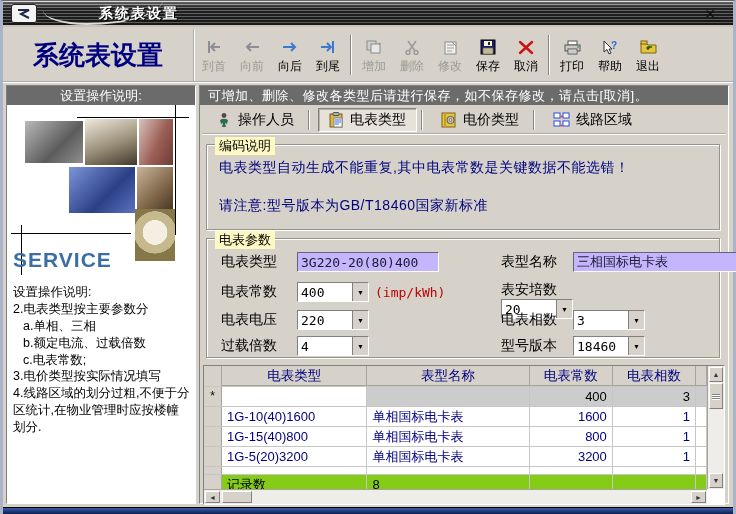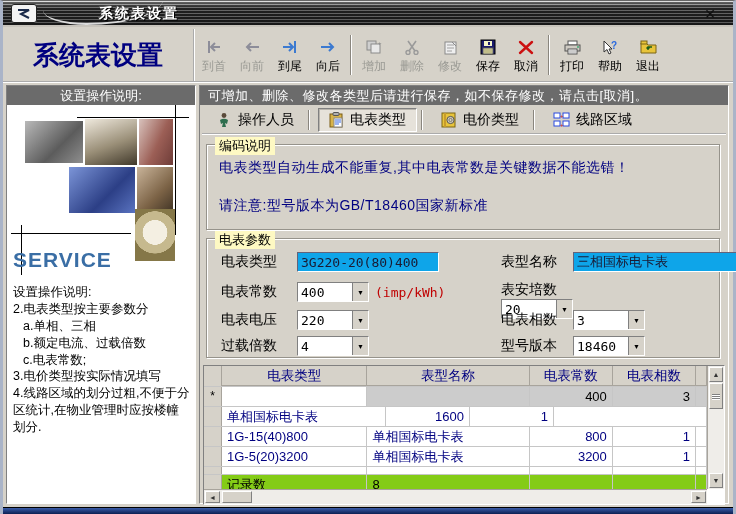--- a/index.html
+++ b/index.html
@@ -49,21 +49,21 @@
   .tab.active { border:1px solid; border-color:#808080 #fff #fff #808080; background:#e6e2da; box-shadow:inset 1px 1px 0 #b9b5ad; }
   .tab-sep { width:2px; height:20px; margin:0 4px; border-left:1px solid #8a867e; border-right:1px solid #fff; }
 
   .groupbox { position:absolute; border:1px solid #96938b; box-shadow:inset 1px 1px 0 #fff, 1px 1px 0 #fff; }
   .gb-legend { position:absolute; top:-8px; left:8px; background:#fef9c3; padding:0 4px; font-size:13px; color:#000; }
 
   .coding-line { color:#000080; font-size:14px; margin:8px 0 0 12px; letter-spacing:.5px; }
 
   .prow { position:absolute; height:22px; display:flex; align-items:center; }
   .plabel { font-size:14px; color:#000; }
-  .field { background:#0ea5e9; border:1px solid; border-color:#63637a #fff #fff #63637a; height:20px; font-size:13px; color:#1a1a33; padding:1px 3px; font-family:"DejaVu Sans Mono",monospace; }
+  .field { background:#c4b5fd; border:1px solid; border-color:#63637a #fff #fff #63637a; height:20px; font-size:13px; color:#1a1a33; padding:1px 3px; font-family:"DejaVu Sans Mono",monospace; }
   .combo { display:flex; height:20px; border:1px solid; border-color:#808080 #fff #fff #808080; background:#fff; width:72px; }
   .combo .cval { flex:1; padding:2px 3px; font-size:13px; font-family:"DejaVu Sans Mono",monospace; }
   .combo .cbtn { width:16px; background:#d6d2c9; border-left:1px solid #808080; display:flex; align-items:center; justify-content:center; font-size:7px; color:#000; }
   .unit { color:#c00000; font-size:13px; margin-left:6px; font-family:"DejaVu Sans Mono",monospace; }
 
   
   .grid { position:absolute; left:3px; right:3px; top:279px; height:140px; background:#fff; border:1px solid; border-color:#808080 #fff #fff #808080; }
   .g-row { display:flex; border-bottom:1px solid #c6c6c6; }
   .g-sel { width:18px; background:#d6d2c9; border-right:1px solid #a8a49c; text-align:center; font-size:12px; line-height:19px; color:#000; flex:none; }
   .g-c1 { width:147px; } .g-c2 { width:164px; } .g-c3 { width:84px; } .g-c4 { width:84px; } .g-c5 { flex:1; }
@@ -122,33 +122,33 @@
       <span class="ticon">
           <svg width="18" height="14" viewBox="0 0 18 14">
             <path d="M16 7 H4 M8 3 L4 7 L8 11" stroke="#8d8d99" stroke-width="2" fill="none"></path>
           </svg>
         </span>
       <span class="tlabel">向前</span>
     </div>
     <div class="tb-btn">
       <span class="ticon">
           <svg width="18" height="14" viewBox="0 0 18 14">
+            <path d="M2 7 H14 M10 3 L14 7 L10 11" stroke="#3c7ad0" stroke-width="2" fill="none"></path>
+          </svg>
+        </span>
+      <span class="tlabel">向后</span>
+    </div>
+    <div class="tb-btn">
+      <span class="ticon">
+          <svg width="18" height="14" viewBox="0 0 18 14">
             <path d="M2 7 H11 M8 3 L12 7 L8 11" stroke="#3c7ad0" stroke-width="2" fill="none"></path>
             <path d="M14 1 v12" stroke="#3c7ad0" stroke-width="2"></path>
           </svg>
         </span>
       <span class="tlabel">到尾</span>
-    </div>
-    <div class="tb-btn">
-      <span class="ticon">
-          <svg width="18" height="14" viewBox="0 0 18 14">
-            <path d="M2 7 H14 M10 3 L14 7 L10 11" stroke="#3c7ad0" stroke-width="2" fill="none"></path>
-          </svg>
-        </span>
-      <span class="tlabel">向后</span>
     </div>
 
     <div class="tb-sep"></div>
 
     <div class="tb-btn disabled">
       <span class="ticon">
           <svg width="16" height="15" viewBox="0 0 16 15">
             <rect x="1" y="1" width="9" height="9" fill="#cfcfcf" stroke="#8a8a8a"></rect>
             <rect x="5" y="4" width="9" height="9" fill="#e8e8e8" stroke="#8a8a8a"></rect>
             <text x="12" y="5" font-size="6" fill="#8a8a8a">+</text>
@@ -389,20 +389,21 @@
         <div class="g-row row-new">
           <div class="g-sel">*</div>
           <div class="g-cell g-c1 edit"></div>
           <div class="g-cell g-c2"></div>
           <div class="g-cell g-c3 num" style="color:#000;">400</div>
           <div class="g-cell g-c4 num" style="color:#000;">3</div>
           <div class="g-cell g-c5"></div>
         </div>
         <div class="g-row">
           <div class="g-sel"></div>
+          <div class="g-cell g-c1">1G-10(40)1600</div>
           <div class="g-cell g-c2">单相国标电卡表</div>
           <div class="g-cell g-c3 num">1600</div>
           <div class="g-cell g-c4 num">1</div>
           <div class="g-cell g-c5"></div>
         </div>
         <div class="g-row">
           <div class="g-sel"></div>
           <div class="g-cell g-c1">1G-15(40)800</div>
           <div class="g-cell g-c2">单相国标电卡表</div>
           <div class="g-cell g-c3 num">800</div>

